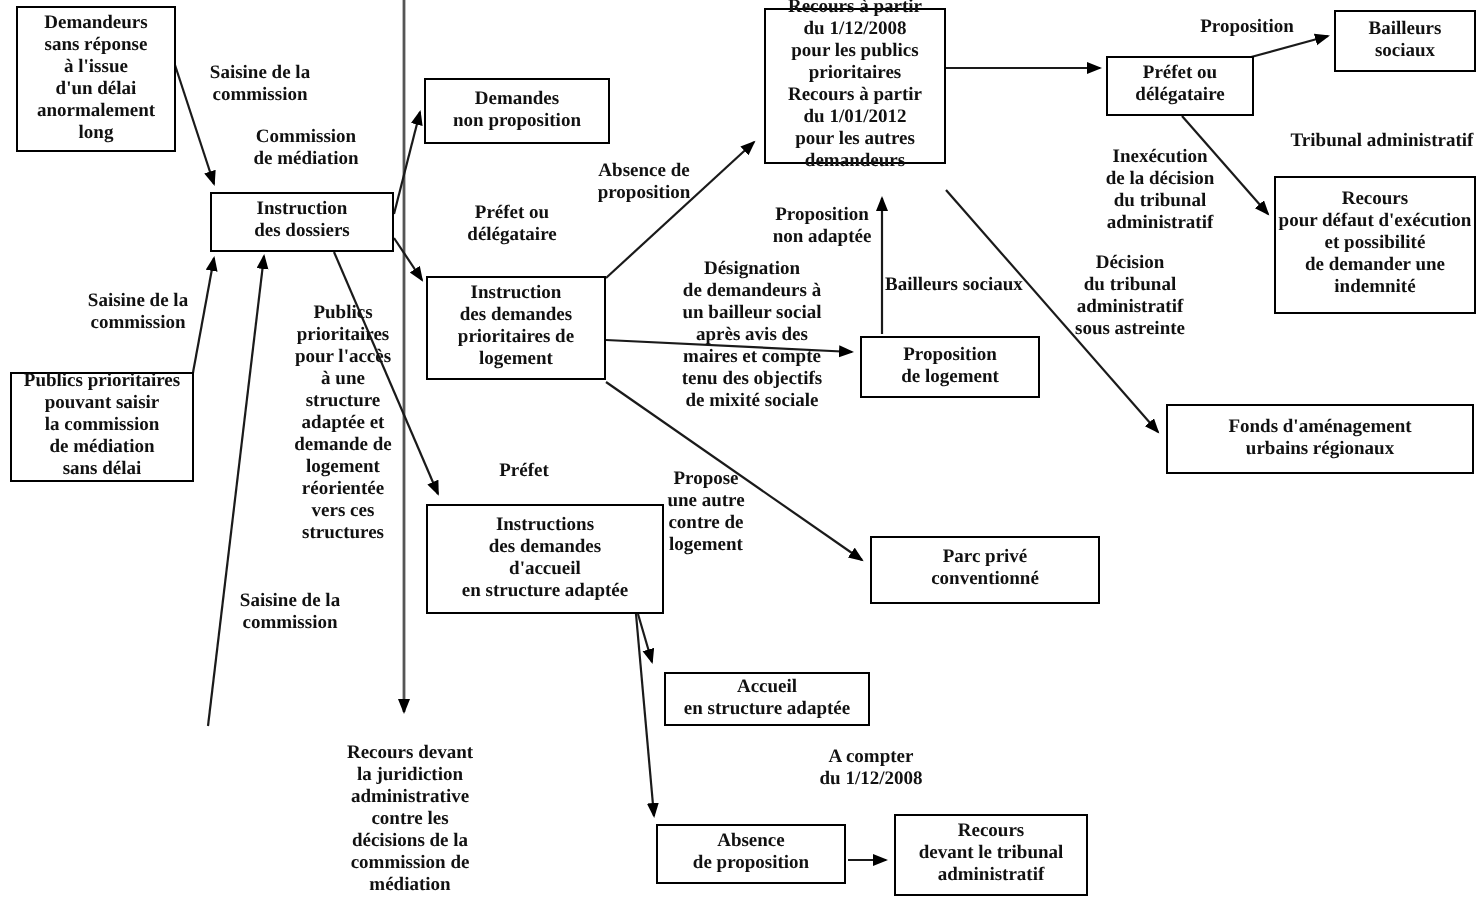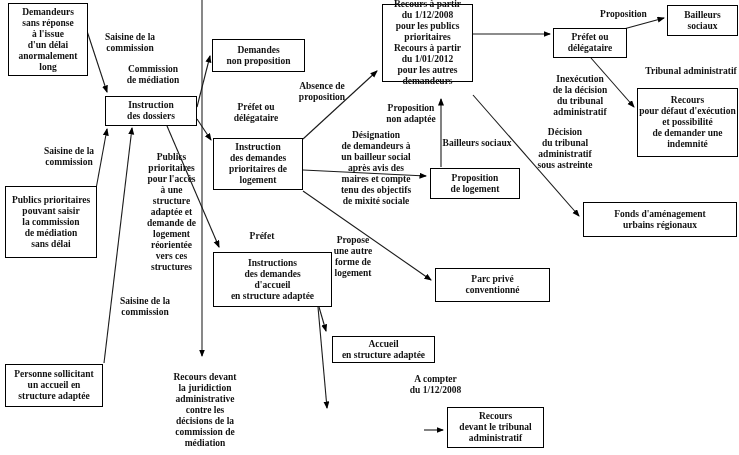--- a/index.html
+++ b/index.html
@@ -60,28 +60,25 @@
 
     <line x1="424" y1="430" x2="443" y2="430" stroke="#1a1a1a" stroke-width="1.1" marker-end="url(#ah)"></line>
   </svg>
 
   <div class="node" style="left:8px;top:3px;width:80px;height:73px">Demandeurs
 sans réponse
 à l'issue
 d'un délai
 anormalement
 long</div>
-  <div class="node" style="left:5px;top:186px;width:92px;height:72px">Publics prioritaires
+  <div class="node" style="left:5px;top:186px;width:92px;height:55px">Publics prioritaires
 pouvant saisir
 la commission
 de médiation
 sans délai</div>
-  <div class="node" style="left:5px;top:364px;width:98px;height:43px">Personne sollicitant
-un accueil en
-structure adaptée</div>
   <div class="node" style="left:105px;top:96px;width:92px;height:30px">Instruction
 des dossiers</div>
   <div class="node" style="left:212px;top:39px;width:93px;height:33px">Demandes
 non proposition</div>
   <div class="node" style="left:213px;top:138px;width:90px;height:52px">Instruction
 des demandes
 prioritaires de
 logement</div>
   <div class="node" style="left:213px;top:252px;width:119px;height:55px">Instructions
 des demandes
@@ -94,20 +91,22 @@
 Recours à partir
 du 1/01/2012
 pour les autres
 demandeurs</div>
   <div class="node" style="left:430px;top:168px;width:90px;height:31px">Proposition
 de logement</div>
   <div class="node" style="left:435px;top:268px;width:115px;height:34px">Parc privé
 conventionné</div>
   <div class="node" style="left:332px;top:336px;width:103px;height:27px">Accueil
 en structure adaptée</div>
+  <div class="node" style="left:328px;top:412px;width:95px;height:30px">Absence
+de proposition</div>
   <div class="node" style="left:447px;top:407px;width:97px;height:41px">Recours
 devant le tribunal
 administratif</div>
   <div class="node" style="left:553px;top:28px;width:74px;height:30px">Préfet ou
 délégataire</div>
   <div class="node" style="left:667px;top:5px;width:71px;height:31px">Bailleurs
 sociaux</div>
   <div class="node" style="left:637px;top:88px;width:101px;height:69px">Recours
 pour défaut d'exécution
 et possibilité
@@ -151,21 +150,21 @@
   <div class="lbl" style="left:333px;top:130px;width:86px">Désignation
 de demandeurs à
 un bailleur social
 après avis des
 maires et compte
 tenu des objectifs
 de mixité sociale</div>
   <div class="lbl" style="left:242px;top:231px;width:40px">Préfet</div>
   <div class="lbl" style="left:329px;top:235px;width:48px">Propose
 une autre
-forme de
+contre de
 logement</div>
   <div class="lbl" style="left:438px;top:138px;width:78px">Bailleurs sociaux</div>
   <div class="lbl" style="left:596px;top:9px;width:55px">Proposition</div>
   <div class="lbl" style="left:643px;top:66px;width:96px">Tribunal administratif</div>
   <div class="lbl" style="left:550px;top:74px;width:60px">Inexécution
 de la décision
 du tribunal
 administratif</div>
   <div class="lbl" style="left:533px;top:127px;width:64px">Décision
 du tribunal

